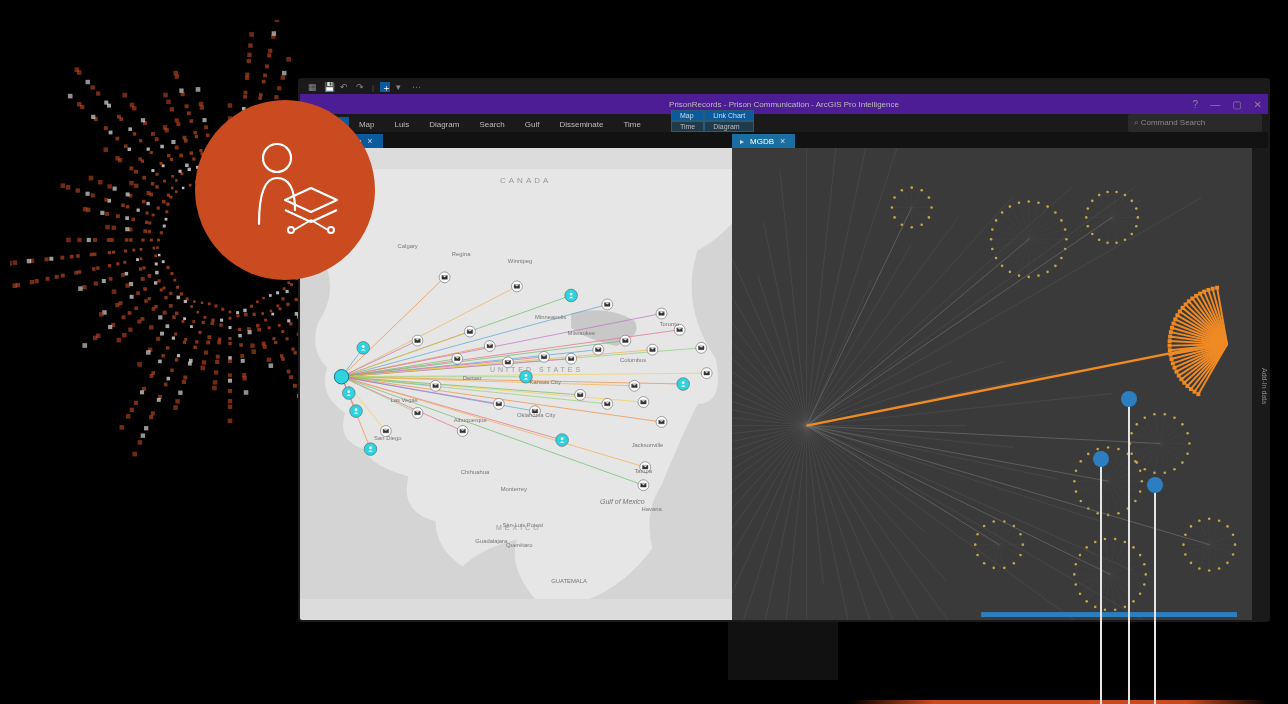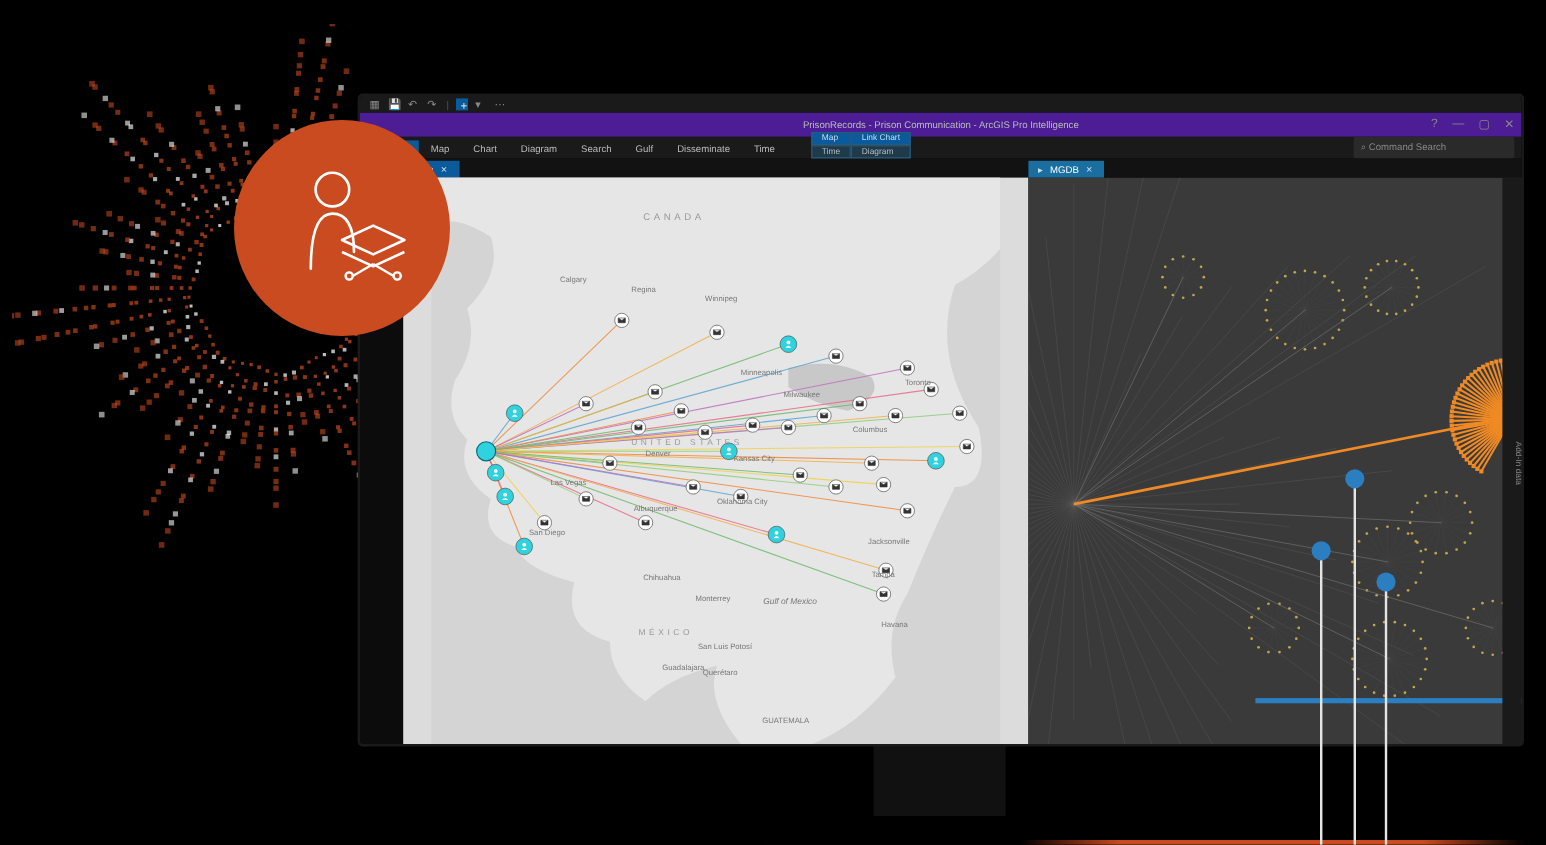--- a/index.html
+++ b/index.html
@@ -36,21 +36,21 @@
   .search-box { margin-left: auto; margin-right: 6px; background: #2a2a2a; color: #888; font-size: 8px; padding: 4px 6px; border-radius: 2px; width: 134px; }
 
   
   .doc-tabs { height: 16px; background: #121212; display: flex; align-items: flex-end; font-size: 8px; }
   .doc-tab { padding: 2px 10px 2px 8px; background: #0a5a9c; color: #fff; display: flex; align-items: center; gap: 6px; }
   .doc-tab.secondary { background: #1a6fa0; margin-left: 0; }
   .doc-tab .x { color: #cde; font-size: 9px; }
 
   .panes { display: flex; height: calc(100% - 68px); }
   .pane { position: relative; height: 100%; }
-  .pane-left { width: 521px; background: #dcdcdc; margin-left: 36px; }
+  .pane-left { width: 432px; background: #dcdcdc; }
   .pane-right { flex: 1; background: #3a3a3a; }
   .pane-right .pane-tabs { height: 16px; background: #121212; display: flex; align-items: flex-end; font-size: 8px; }
 
   
   .map-svg { position: absolute; inset: 0; width: 100%; height: 100%; }
   .map-label { position: absolute; font-size: 7px; color: #777; }
   .map-header-label { position: absolute; font-size: 8px; color: #999; letter-spacing: 3px; }
 
   
   .graph-svg { position: absolute; inset: 0; width: 100%; height: 100%; }
@@ -809,21 +809,21 @@
       <span>?</span>
       <span>―</span>
       <span>▢</span>
       <span>✕</span>
     </div>
   </div>
 
   <div class="ribbon-tabs">
     <span class="tab active">Project</span>
     <span class="tab">Map</span>
-    <span class="tab">Chart</span>
+    <span class="tab">Luis</span>
     <span class="tab">Diagram</span>
     <span class="tab">Search</span>
     <span class="tab">Gulf</span>
     <span class="tab">Disseminate</span>
     <span class="tab">Time</span>
     <span class="ctx-group">
       <span style="display:flex;flex-direction:column">
         <span class="tab" style="padding:1px 8px;font-size:7px;background:#0a5a9c;color:#cde">Map</span>
         <span class="tab" style="padding:1px 8px;font-size:7px">Time</span>
       </span>

